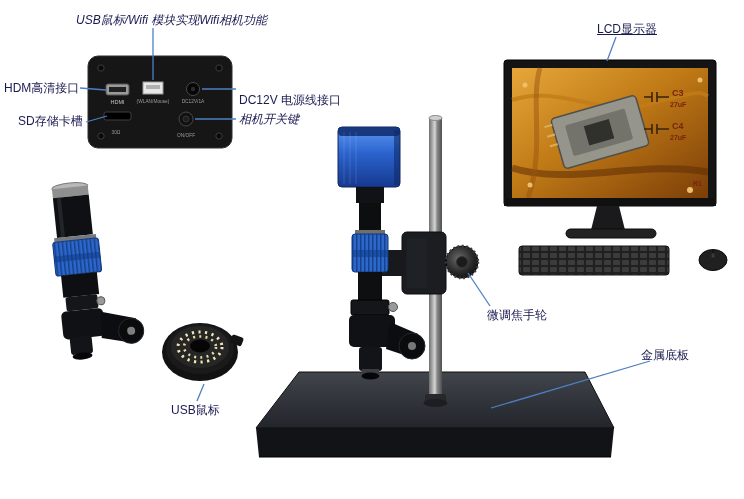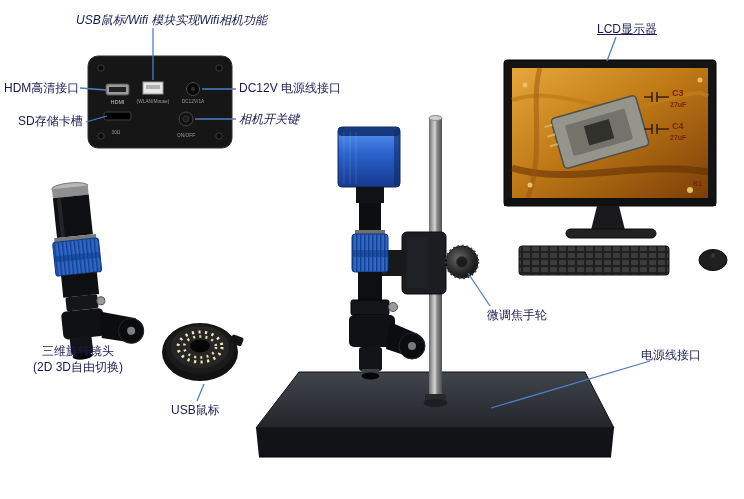--- a/index.html
+++ b/index.html
@@ -244,23 +244,19 @@
       <line x1="490" y1="306" x2="468" y2="273"></line>
       <line x1="650" y1="361" x2="491" y2="408"></line>
       <line x1="197" y1="401" x2="204" y2="384"></line>
     </g>
   </svg>
 
   <div class="label" style="left:76px; top:13px;font-style:italic;">USB鼠标/Wifi  模块实现Wifi相机功能</div>
   <div class="label" style="left:597px; top:22px;text-decoration:underline;">LCD显示器</div>
   <div class="label" style="left:4px; top:81px;">HDM高清接口</div>
   <div class="label" style="left:18px; top:114px;">SD存储卡槽</div>
-  <div class="label" style="left:239px; top:81px;text-align:center;">DC12V 电源线接口</div>
+  <div class="label" style="left:239px; top:93px;text-align:center;">DC12V 电源线接口</div>
   <div class="label" style="left:239px; top:112px;font-style:italic;">相机开关键</div>
   <div class="label" style="left:487px; top:308px;">微调焦手轮</div>
-  <div class="label" style="left:641px; top:348px;">电源线接口</div>
-  <div class="label center" style="left:22px; top:344px; width:112px;">
-    <div>三维旋转镜头</div>
-    <div>(2D 3D自由切换)</div>
-  </div>
+  <div class="label" style="left:641px; top:348px;">金属底板</div>
   <div class="label" style="left:171px; top:403px;">USB鼠标</div>
 
 </div>
 
 </body></html>

